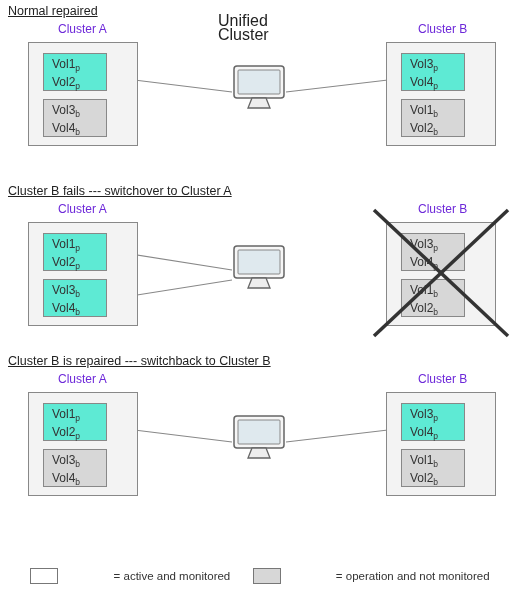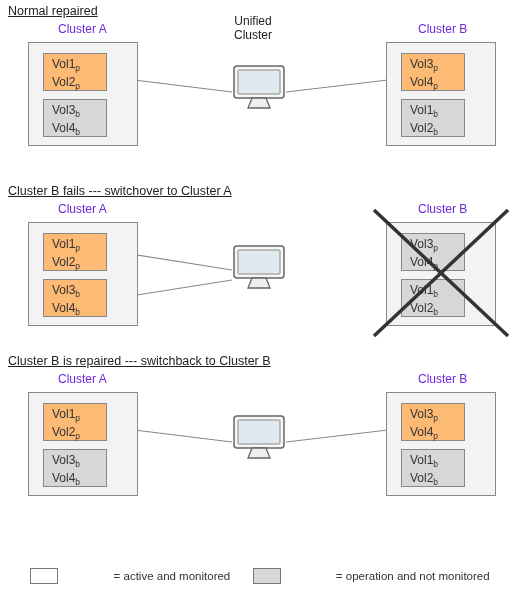--- a/index.html
+++ b/index.html
@@ -40,27 +40,26 @@
     left:14px;
     width:64px;
     height:38px;
     border:1px solid #888;
     box-sizing:border-box;
     padding:3px 6px 3px 8px;
     line-height:14px;
     font-size:12px;
     color:#333;
   }
-  .active{ background:#fdba74; }
+  .active{ background:#5eead4; }
   .inactive{ background:#d7d7d7; }
   .sub{ font-size:8.5px; vertical-align:sub; }
   .um-label{
     position:absolute;
-    font-size:12px;
-    text-align:center;
+    font-size:16px;
     color:#222;
     line-height:14px;
   }
   .monitor{
     position:absolute;
     width:58px;
     height:46px;
   }
   .legend{
     position:absolute;

